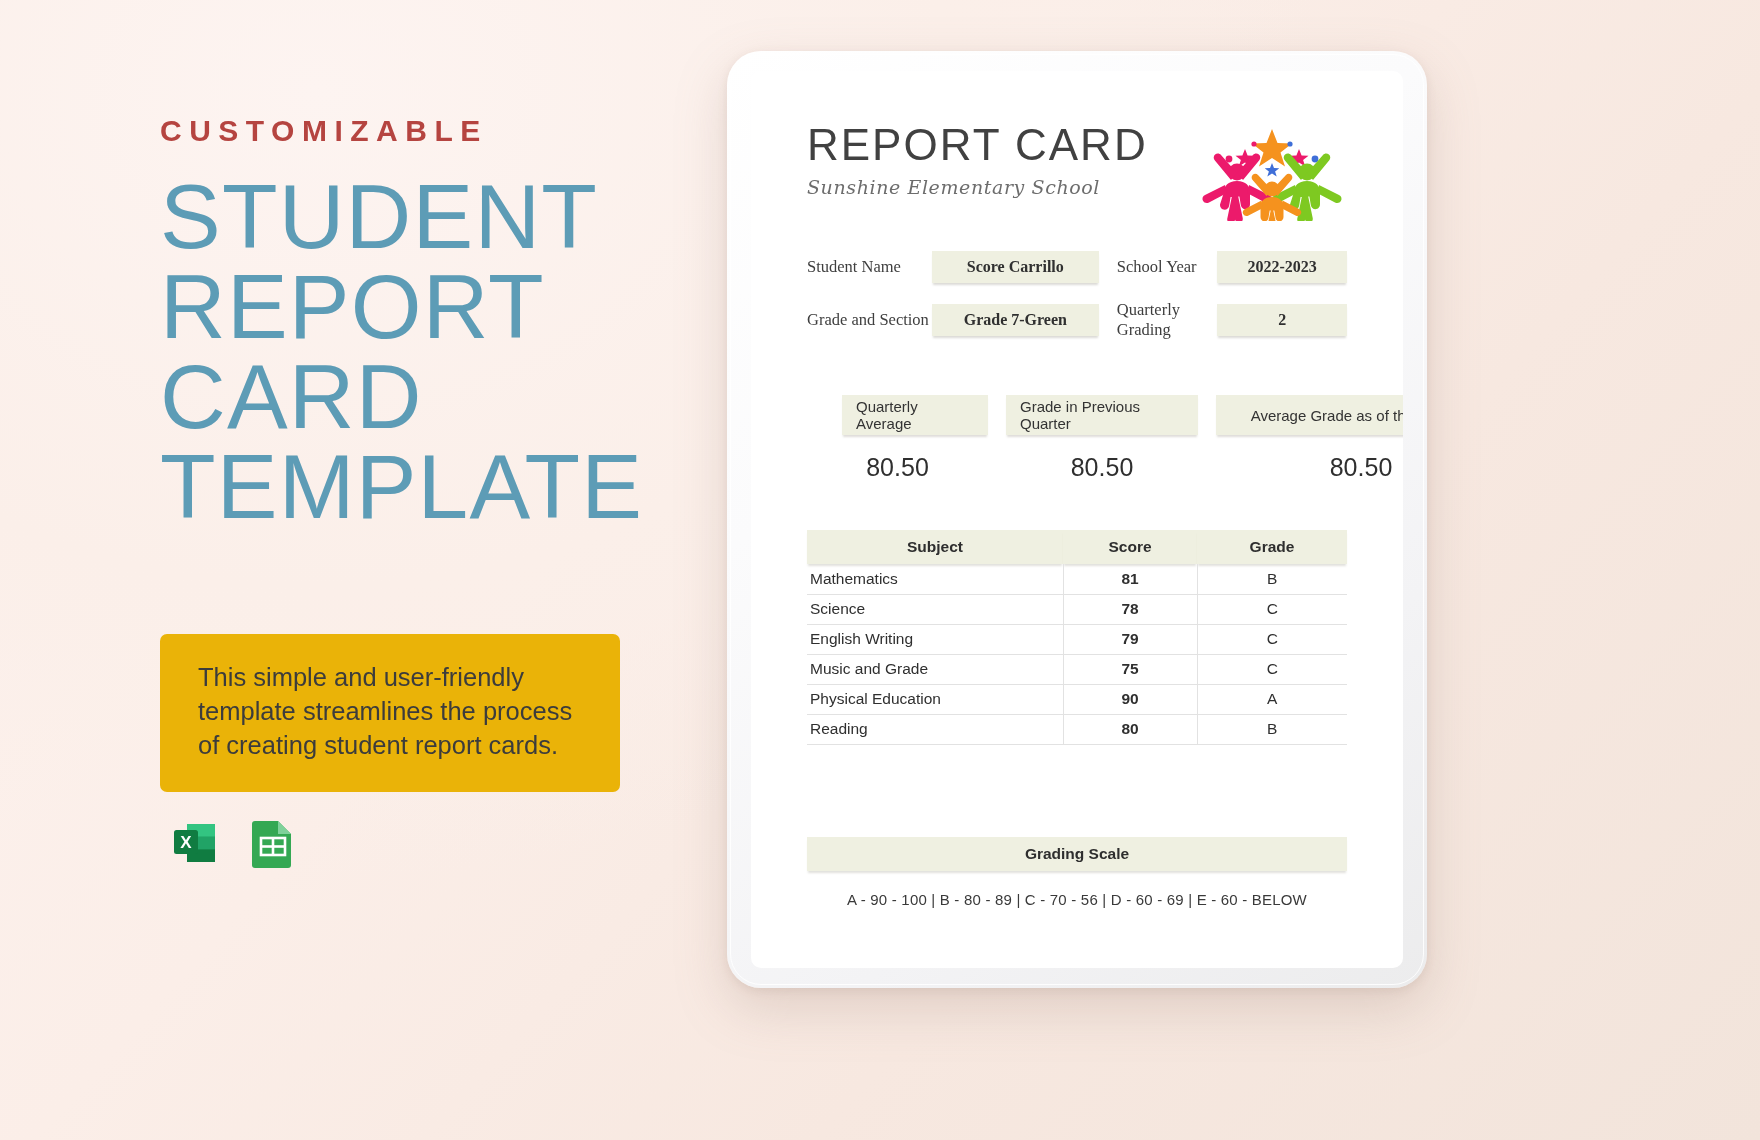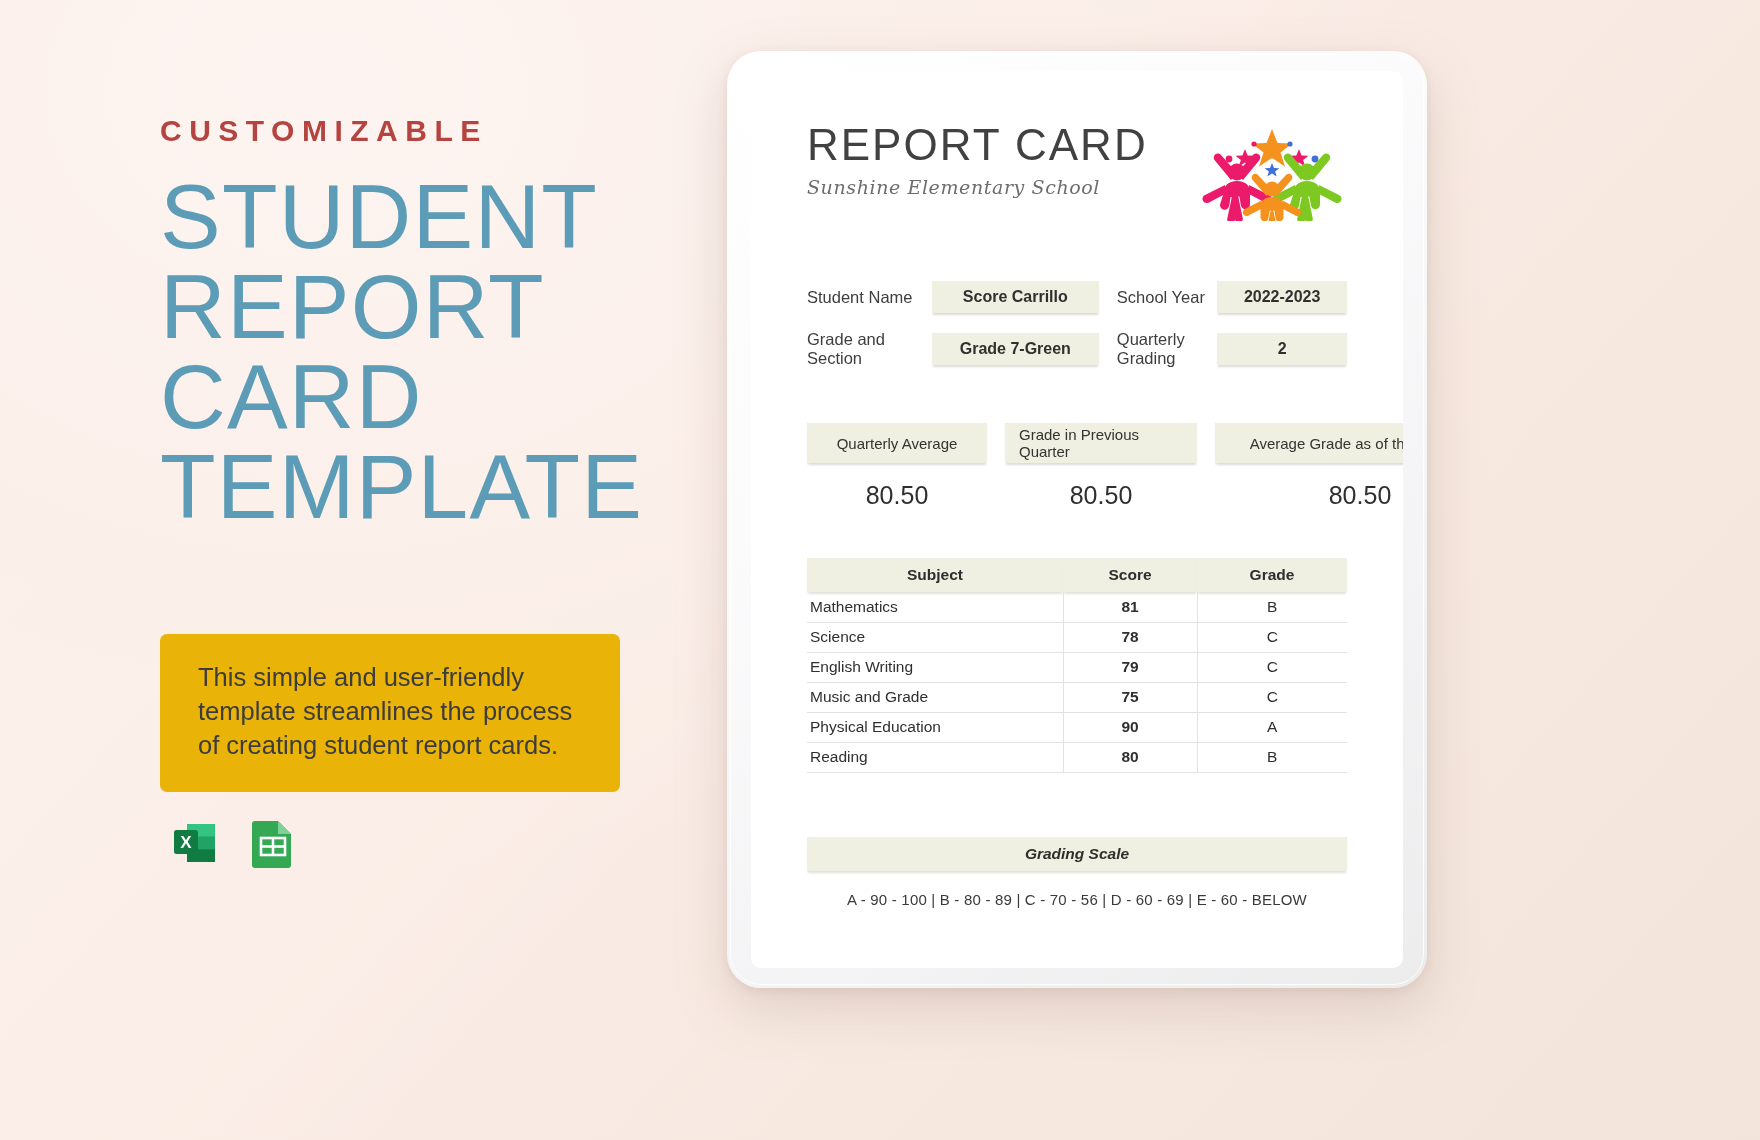--- a/index.html
+++ b/index.html
@@ -75,21 +75,21 @@
   .doc-title {
     font-size:44px; font-weight:300; letter-spacing:2.0px; color:#414141; line-height:1;
   }
   .doc-sub {
     margin-top:9px; font-family:"DejaVu Serif", serif;
     font-style:italic; font-size:19px; color:#6d6d6d; letter-spacing:0.6px;
   }
   .logo { width:150px; height:102px; flex:none; margin-top:-4px; }
 
   
-  .info { margin-top:60px; }
+  .info { margin-top:30px;font-family:Liberation Serif, serif; }
   .info-row { display:flex; align-items:center; margin-bottom:17px; }
   .lbl { font-size:16.5px; color:#3e3e3e; }
   .lbl.a { width:154px; }
   .lbl.b { width:124px; margin-left:18px; }
   .fld {
     height:32px; background:#eff0e1; position:relative;
     display:flex; align-items:center; justify-content:center;
     font-size:16px; font-weight:bold; color:#303030;
     box-shadow:0 3px 2px -1px rgba(130,125,110,0.28);
   }
@@ -97,21 +97,21 @@
   .fld.w2 { width:160px; }
 
   
   .avgs { margin-top:55px; display:flex; gap:18px; }
   .avg-col { display:flex; flex-direction:column; align-items:center; }
   .avg-head {
     height:40px; background:#eff0e1; display:flex; align-items:center; justify-content:center;
     font-size:15px; color:#333; padding:0 14px;
     box-shadow:0 3px 2px -1px rgba(130,125,110,0.26);
   }
-  .avg-col.c1 .avg-head { width:180px; }
+  .avg-col.c1 .avg-head { width:146px;margin-left:35px; }
   .avg-col.c2 .avg-head { width:192px; }
   .avg-col.c3 .avg-head { width:290px; }
   .avg-val { margin-top:18px; font-size:25px; color:#2f2f2f; }
 
   
   .tbl { margin-top:48px; width:100%; border-collapse:collapse; }
   .tbl th {
     background:#eff0e1; font-size:15.5px; font-weight:bold; color:#2e2e2e;
     height:34px; border:none;
     box-shadow:0 3px 2px -1px rgba(130,125,110,0.24);
@@ -126,21 +126,20 @@
   .tbl td.sub { padding-left:3px; }
   .tbl td.score { text-align:center; font-weight:bold; border-left:1px solid #e2e2e2; border-right:1px solid #e2e2e2; }
   .tbl td.grade { text-align:center; }
 
   
   .gs { position:absolute; left:56px; right:56px; bottom:60px; }
   .gs-head {
     height:34px; background:#eff0e1; display:flex; align-items:center; justify-content:center;
     font-size:15.5px; font-weight:bold; color:#2e2e2e;
     box-shadow:0 3px 2px -1px rgba(130,125,110,0.24);
-    font-style:italic;
   }
   .gs-text { margin-top:20px; text-align:center; font-size:15px; color:#3a3a3a; letter-spacing:0.2px; }
 </style>
 </head>
 <body>
 
 <div class="promo">
   <div class="kicker">CUSTOMIZABLE</div>
 
   <div class="bigtitle">

